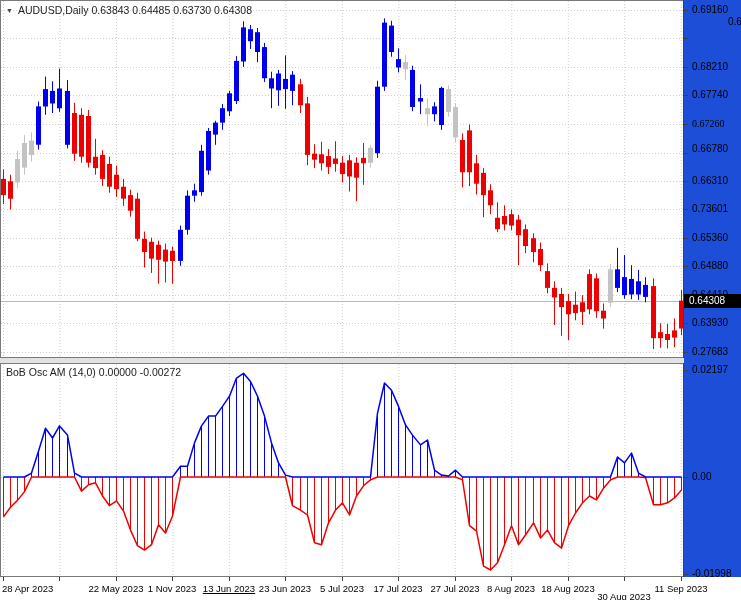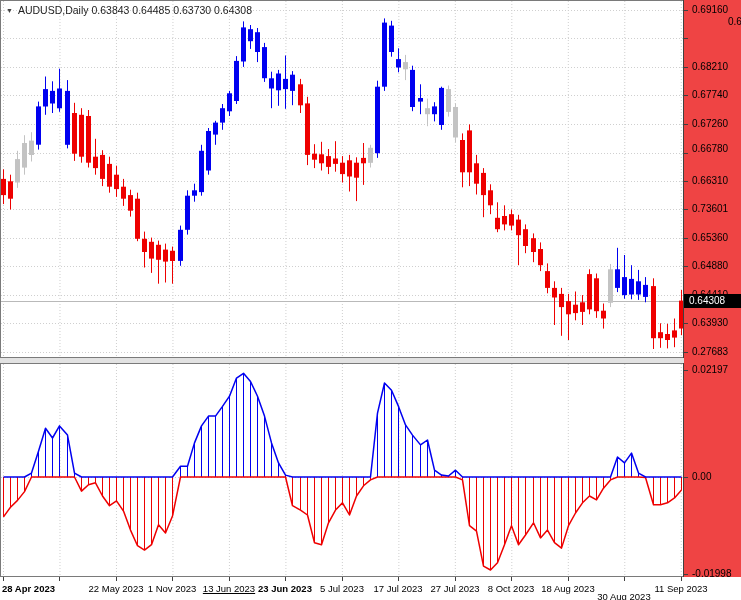--- a/index.html
+++ b/index.html
@@ -12,39 +12,39 @@
   #osc-svg{top:363px;}
   #splitter{position:absolute;left:0;top:358px;width:684px;height:5px;background:#e2e2e2;}
   .chart-label{
     position:absolute;left:6px;font-size:10.5px;color:#222;white-space:pre;letter-spacing:0;
     z-index:5;
   }
   #symbol-label{top:4px;}
   #osc-label{top:366px;}
   .marker{font-size:7px;color:#444;margin-right:5px;vertical-align:1px;}
   #price-axis{
-    position:absolute;left:684px;top:0;width:57px;height:577px;background:#ef4444;z-index:4;
+    position:absolute;left:684px;top:0;width:57px;height:577px;background:#1d4ed8;z-index:4;
   }
   .axis-label{
     position:absolute;left:8px;font-size:10px;color:#000;white-space:nowrap;line-height:12px;
   }
   .axis-tick{position:absolute;left:0;width:4px;height:1px;background:#404040;}
   #price-box{
     position:absolute;left:684px;width:55px;height:14px;background:#000;color:#fff;
     font-size:10px;line-height:14px;padding-left:5px;z-index:6;
   }
   #date-axis{
     position:absolute;left:0;top:577px;width:741px;height:23px;background:#ffffff;z-index:3;
   }
   .date-tick{position:absolute;top:0;width:1px;height:4px;background:#404040;}
   .date-label{
     position:absolute;top:6px;font-size:9.5px;color:#000;white-space:nowrap;
     transform:translateX(-50%);
   }
-  .date-label.first{transform:none;font-weight:bold;}
+  .date-label.first{transform:none;}
 </style>
 </head>
 <body>
 
 <div id="chart-window">
 
   <svg id="main-svg" class="panel-svg" width="684" height="358">
       <rect x="0" y="0" width="684" height="358" fill="#ffffff"></rect>
       <line x1="3.5" y1="1" x2="3.5" y2="357" stroke="#cfcfcf" stroke-width="1" stroke-dasharray="1 2"></line>
       <line x1="59.98" y1="1" x2="59.98" y2="357" stroke="#cfcfcf" stroke-width="1" stroke-dasharray="1 2"></line>
@@ -386,32 +386,33 @@
       <line x1="674.5" y1="114" x2="674.5" y2="134.9" stroke="#ee0000" stroke-width="1"></line>
       <line x1="681.5" y1="114" x2="681.5" y2="127.1" stroke="#ee0000" stroke-width="1"></line>
       <polyline points="3.5,153.9 10.5,144.2 17.5,137.4 24.5,128.6 31.5,114.0 38.5,114.0 45.5,114.0 52.5,114.0 59.5,114.0 67.5,114.0 74.5,114.0 81.5,128.1 88.5,121.8 95.5,119.8 102.5,133.0 109.5,142.7 116.5,137.9 123.5,148.1 130.5,167.1 137.5,182.7 144.5,187.1 151.5,181.7 158.5,161.7 165.5,170.0 172.5,153.0 180.5,114.0 187.5,114.0 194.5,114.0 201.5,114.0 208.5,114.0 215.5,114.0 222.5,114.0 229.5,114.0 236.5,114.0 243.5,114.0 250.5,114.0 257.5,114.0 264.5,114.0 271.5,114.0 278.5,114.0 285.5,114.0 292.5,142.7 300.5,147.1 307.5,152.0 314.5,179.7 321.5,181.7 328.5,159.8 335.5,147.1 342.5,139.8 349.5,152.0 356.5,133.0 363.5,122.8 370.5,116.9 377.5,114.0 384.5,114.0 391.5,114.0 398.5,114.0 405.5,114.0 412.5,114.0 420.5,114.0 427.5,114.0 434.5,114.0 441.5,114.0 448.5,114.0 455.5,114.0 462.5,116.9 469.5,162.7 476.5,168.1 483.5,203.1 490.5,207.0 497.5,199.7 504.5,181.7 511.5,162.7 518.5,181.7 525.5,172.0 533.5,159.8 540.5,174.9 547.5,167.1 554.5,179.7 561.5,185.1 568.5,162.7 575.5,150.0 582.5,139.8 589.5,133.0 596.5,136.9 603.5,125.2 610.5,116.9 617.5,114.0 624.5,114.0 631.5,114.0 638.5,114.0 645.5,114.5 653.5,141.8 660.5,141.8 667.5,139.8 674.5,134.9 681.5,127.1" fill="none" stroke="#ee0000" stroke-width="1.5" stroke-linejoin="round"></polyline>
       <polyline points="3.5,114.0 10.5,114.0 17.5,114.0 24.5,114.0 31.5,110.1 38.5,88.2 45.5,65.3 52.5,75.0 59.5,62.9 67.5,72.1 74.5,110.1 81.5,114.0 88.5,114.0 95.5,114.0 102.5,114.0 109.5,114.0 116.5,114.0 123.5,114.0 130.5,114.0 137.5,114.0 144.5,114.0 151.5,114.0 158.5,114.0 165.5,114.0 172.5,114.0 180.5,103.3 187.5,103.3 194.5,79.9 201.5,62.9 208.5,53.1 215.5,53.1 222.5,43.4 229.5,33.2 236.5,15.1 243.5,10.3 250.5,18.5 257.5,33.2 264.5,53.1 271.5,79.9 278.5,99.9 285.5,112.1 292.5,114.0 300.5,114.0 307.5,114.0 314.5,114.0 321.5,114.0 328.5,114.0 335.5,114.0 342.5,114.0 349.5,114.0 356.5,114.0 363.5,114.0 370.5,114.0 377.5,50.2 384.5,20.0 391.5,27.3 398.5,43.4 405.5,61.9 412.5,72.1 420.5,81.9 427.5,77.0 434.5,107.2 441.5,112.1 448.5,113.0 455.5,107.2 462.5,114.0 469.5,114.0 476.5,114.0 483.5,114.0 490.5,114.0 497.5,114.0 504.5,114.0 511.5,114.0 518.5,114.0 525.5,114.0 533.5,114.0 540.5,114.0 547.5,114.0 554.5,114.0 561.5,114.0 568.5,114.0 575.5,114.0 582.5,114.0 589.5,114.0 596.5,114.0 603.5,114.0 610.5,114.0 617.5,94.0 624.5,99.9 631.5,90.1 638.5,110.1 645.5,114.0 653.5,114.0 660.5,114.0 667.5,114.0 674.5,114.0 681.5,114.0" fill="none" stroke="#0000f0" stroke-width="1.5" stroke-linejoin="round"></polyline>
       <rect x="0.5" y="0.5" width="683" height="213" fill="none" stroke="#7a7a7a" stroke-width="1"></rect>
       <line x1="683.5" y1="0" x2="683.5" y2="214" stroke="#404040" stroke-width="1"></line>
     </svg>
 
   <div id="symbol-label" class="chart-label"><span class="marker">▼</span><span>AUDUSD,Daily</span><span> </span><span>0.63843 0.64485 0.63730 0.64308</span></div>
 
+  <div id="osc-label" class="chart-label"><span>BoB Osc AM (14,0)</span><span> </span><span>0.00000 -0.00272</span></div>
 
   <div id="price-axis">
       <div class="axis-tick" style="top: 10px;"></div>
       <div class="axis-label" style="top: 4px;">0.69160</div>
       <div class="axis-tick" style="top: 38px;"></div>
       <div class="axis-label" style="top: 16px; margin-left: 36px;">0.68690</div>
       <div class="axis-tick" style="top: 67px;"></div>
       <div class="axis-label" style="top: 61px; text-align: right;">0.68210</div>
       <div class="axis-tick" style="top: 95px;"></div>
       <div class="axis-label" style="top: 89px;">0.67740</div>
       <div class="axis-tick" style="top: 124px;"></div>
-      <div class="axis-label" style="top: 118px;">0.67260</div>
+      <div class="axis-label" style="top: 118px; font-family: Liberation Serif, serif;">0.67260</div>
       <div class="axis-tick" style="top: 153px;"></div>
       <div class="axis-label" style="top: 143px;">0.66780</div>
       <div class="axis-tick" style="top: 181px;"></div>
       <div class="axis-label" style="top: 175px;">0.66310</div>
       <div class="axis-tick" style="top: 209px;"></div>
       <div class="axis-label" style="top: 203px;">0.73601</div>
       <div class="axis-tick" style="top: 238px;"></div>
       <div class="axis-label" style="top: 232px;">0.65360</div>
       <div class="axis-tick" style="top: 266px;"></div>
       <div class="axis-label" style="top: 260px;">0.64880</div>
@@ -436,29 +437,29 @@
       <div class="date-label first" style="left: 2px;">28 Apr 2023</div>
       <div class="date-tick" style="left: 59px;"></div>
       <div class="date-label" style="left: 59px; margin-top: 31px;">10 May 2023</div>
       <div class="date-tick" style="left: 116px;"></div>
       <div class="date-label" style="left: 116px;">22 May 2023</div>
       <div class="date-tick" style="left: 172px;"></div>
       <div class="date-label" style="left: 172px;">1 Nov 2023</div>
       <div class="date-tick" style="left: 229px;"></div>
       <div class="date-label" style="left: 229px; text-decoration: underline;">13 Jun 2023</div>
       <div class="date-tick" style="left: 285px;"></div>
-      <div class="date-label" style="left: 285px; font-weight: bold;">23 Jun 2023</div>
+      <div class="date-label" style="left: 285px;">23 Jun 2023</div>
       <div class="date-tick" style="left: 342px;"></div>
       <div class="date-label" style="left: 342px;">5 Jul 2023</div>
       <div class="date-tick" style="left: 398px;"></div>
       <div class="date-label" style="left: 398px;">17 Jul 2023</div>
       <div class="date-tick" style="left: 455px;"></div>
       <div class="date-label" style="left: 455px;">27 Jul 2023</div>
       <div class="date-tick" style="left: 511px;"></div>
-      <div class="date-label" style="left: 511px;">8 Oct 2023</div>
+      <div class="date-label" style="left: 511px;">8 Aug 2023</div>
       <div class="date-tick" style="left: 568px;"></div>
       <div class="date-label" style="left: 568px;">18 Aug 2023</div>
       <div class="date-tick" style="left: 624px;"></div>
       <div class="date-label" style="left: 624px; margin-top: 8px;">30 Aug 2023</div>
       <div class="date-tick" style="left: 681px;"></div>
       <div class="date-label" style="left: 681px;">11 Sep 2023</div>
     </div>
 
 </div>
 

